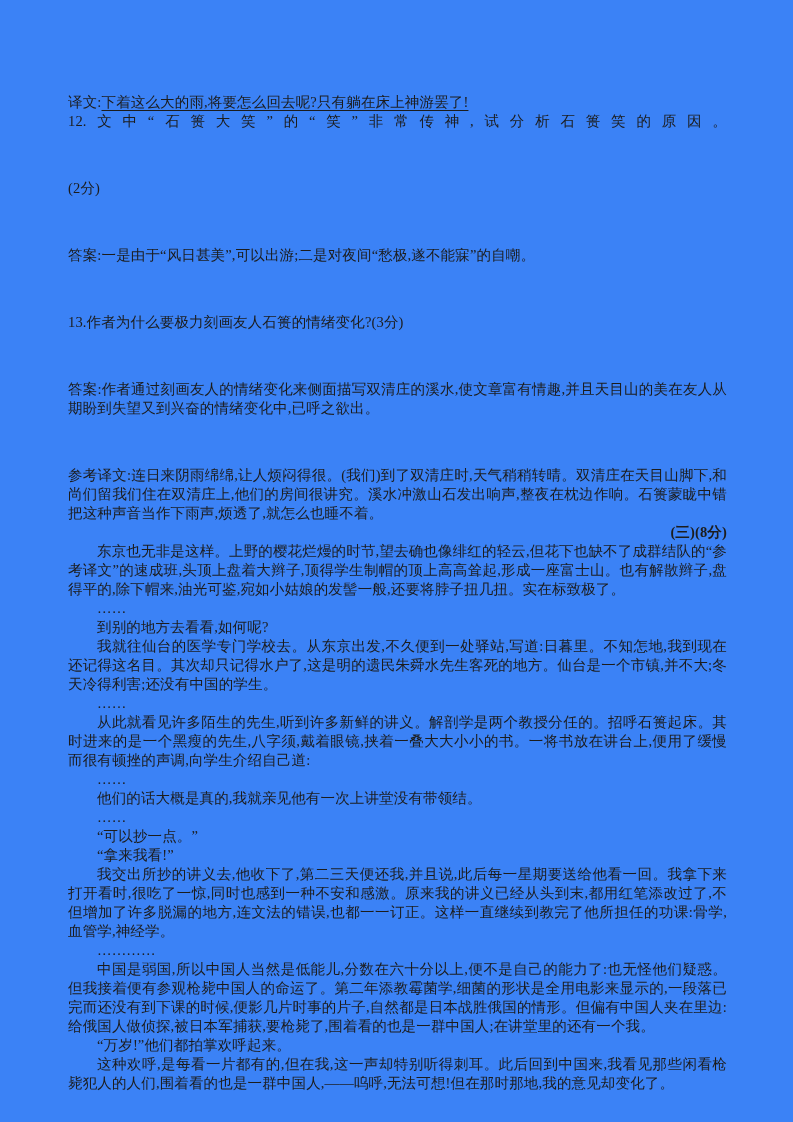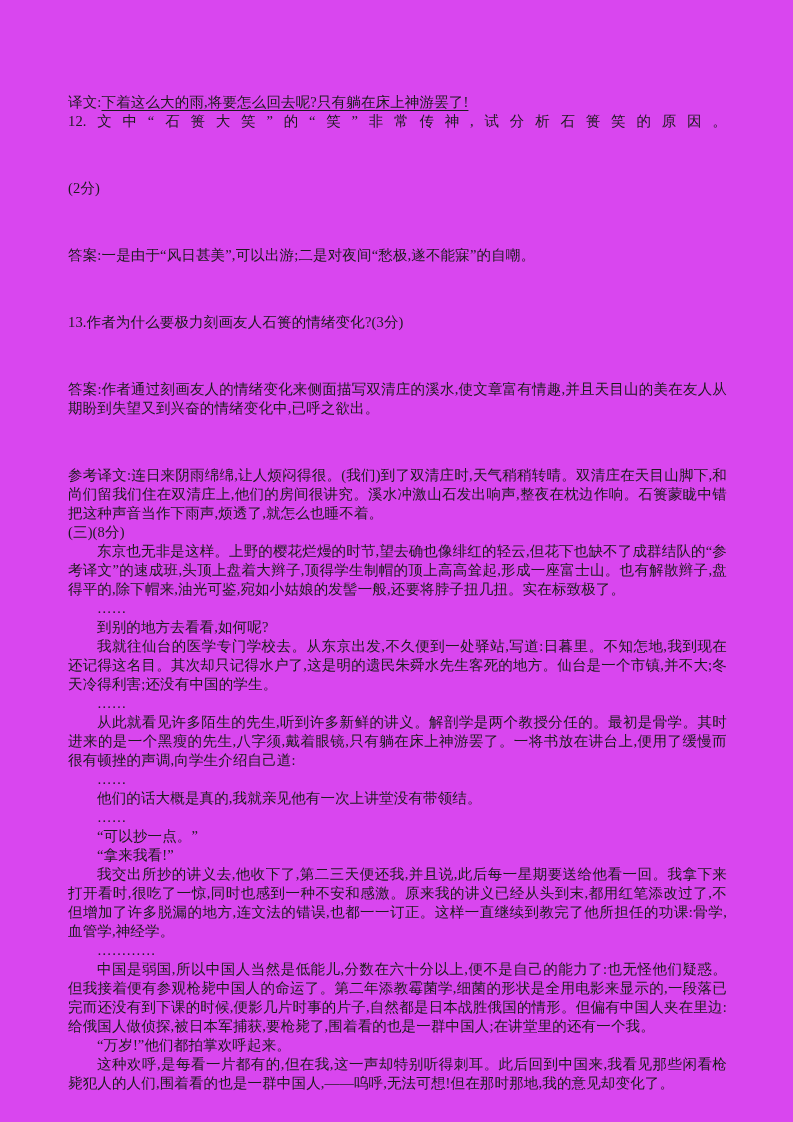--- a/index.html
+++ b/index.html
@@ -21,53 +21,53 @@
   .para {
     margin: 0;
     font-size: 14.5px;
     line-height: 19px;
     letter-spacing: 0.15px;
     text-align: justify;
     word-break: break-all;
   }
   .para.plain { text-indent: 0; margin-top: 48px; }
   .para.indent { text-indent: 2em; }
-  .para.center { text-align: left; text-indent: 0; }
+  .para.center { text-align: right; text-indent: 0; font-weight: bold; }
   .para.spread {
     text-align: justify;
     text-align-last: justify;
     text-indent: 0;
   }
   .para.label-underline { text-indent: 0; }
   .underlined {
     text-decoration: underline;
     text-underline-offset: 3px;
     text-decoration-thickness: 1px;
   }
   .gap { height: 40px; }
 </style>
 </head>
 <body>
 
-<div class="page" style="background: #d946ef; color: rgb(28, 28, 28);">
+<div class="page" style="background: #3b82f6; color: rgb(28, 28, 28);">
   <div id="document-body">
       <p class="para label-underline"><span>译文:</span><span class="underlined">下着这么大的雨,将要怎么回去呢?只有躺在床上神游罢了!</span></p>
       <p class="para spread">12.文中“石篑大笑”的“笑”非常传神,试分析石篑笑的原因。</p>
       <p class="para plain">(2分)</p>
       <p class="para plain">答案:一是由于“风日甚美”,可以出游;二是对夜间“愁极,遂不能寐”的自嘲。</p>
       <p class="para plain">13.作者为什么要极力刻画友人石篑的情绪变化?(3分)</p>
       <p class="para plain">答案:作者通过刻画友人的情绪变化来侧面描写双清庄的溪水,使文章富有情趣,并且天目山的美在友人从期盼到失望又到兴奋的情绪变化中,已呼之欲出。</p>
       <p class="para plain">参考译文:连日来阴雨绵绵,让人烦闷得很。(我们)到了双清庄时,天气稍稍转晴。双清庄在天目山脚下,和尚们留我们住在双清庄上,他们的房间很讲究。溪水冲激山石发出响声,整夜在枕边作响。石篑蒙眬中错把这种声音当作下雨声,烦透了,就怎么也睡不着。</p>
       <p class="para center">(三)(8分)</p>
       <p class="para indent">东京也无非是这样。上野的樱花烂熳的时节,望去确也像绯红的轻云,但花下也缺不了成群结队的“参考译文”的速成班,头顶上盘着大辫子,顶得学生制帽的顶上高高耸起,形成一座富士山。也有解散辫子,盘得平的,除下帽来,油光可鉴,宛如小姑娘的发髻一般,还要将脖子扭几扭。实在标致极了。</p>
       <p class="para indent">……</p>
       <p class="para indent">到别的地方去看看,如何呢?</p>
       <p class="para indent">我就往仙台的医学专门学校去。从东京出发,不久便到一处驿站,写道:日暮里。不知怎地,我到现在还记得这名目。其次却只记得水户了,这是明的遗民朱舜水先生客死的地方。仙台是一个市镇,并不大;冬天冷得利害;还没有中国的学生。</p>
       <p class="para indent">……</p>
-      <p class="para indent">从此就看见许多陌生的先生,听到许多新鲜的讲义。解剖学是两个教授分任的。最初是骨学。其时进来的是一个黑瘦的先生,八字须,戴着眼镜,只有躺在床上神游罢了。一将书放在讲台上,便用了缓慢而很有顿挫的声调,向学生介绍自己道:</p>
+      <p class="para indent">从此就看见许多陌生的先生,听到许多新鲜的讲义。解剖学是两个教授分任的。招呼石篑起床。其时进来的是一个黑瘦的先生,八字须,戴着眼镜,挟着一叠大大小小的书。一将书放在讲台上,便用了缓慢而很有顿挫的声调,向学生介绍自己道:</p>
       <p class="para indent">……</p>
       <p class="para indent">他们的话大概是真的,我就亲见他有一次上讲堂没有带领结。</p>
       <p class="para indent">……</p>
       <p class="para indent">“可以抄一点。”</p>
       <p class="para indent">“拿来我看!”</p>
       <p class="para indent">我交出所抄的讲义去,他收下了,第二三天便还我,并且说,此后每一星期要送给他看一回。我拿下来打开看时,很吃了一惊,同时也感到一种不安和感激。原来我的讲义已经从头到末,都用红笔添改过了,不但增加了许多脱漏的地方,连文法的错误,也都一一订正。这样一直继续到教完了他所担任的功课:骨学,血管学,神经学。</p>
       <p class="para indent">…………</p>
       <p class="para indent">中国是弱国,所以中国人当然是低能儿,分数在六十分以上,便不是自己的能力了:也无怪他们疑惑。但我接着便有参观枪毙中国人的命运了。第二年添教霉菌学,细菌的形状是全用电影来显示的,一段落已完而还没有到下课的时候,便影几片时事的片子,自然都是日本战胜俄国的情形。但偏有中国人夹在里边:给俄国人做侦探,被日本军捕获,要枪毙了,围着看的也是一群中国人;在讲堂里的还有一个我。</p>
       <p class="para indent">“万岁!”他们都拍掌欢呼起来。</p>
       <p class="para indent">这种欢呼,是每看一片都有的,但在我,这一声却特别听得刺耳。此后回到中国来,我看见那些闲看枪毙犯人的人们,围着看的也是一群中国人,——呜呼,无法可想!但在那时那地,我的意见却变化了。</p>

